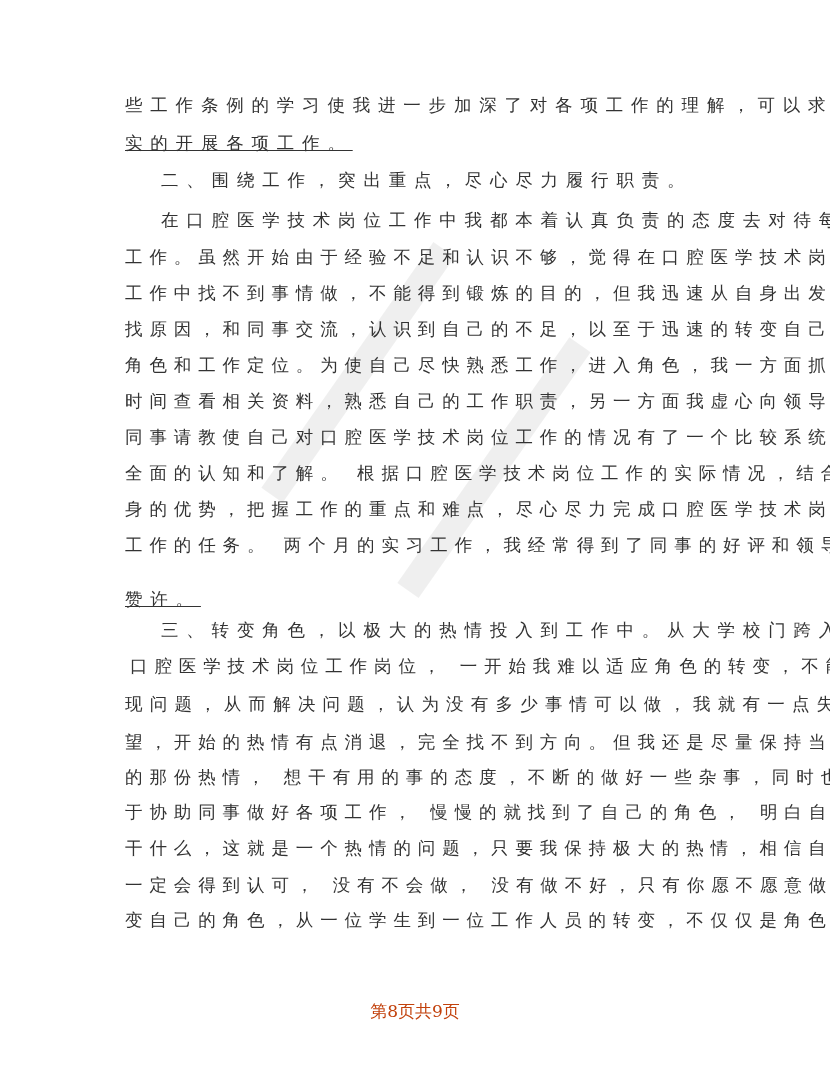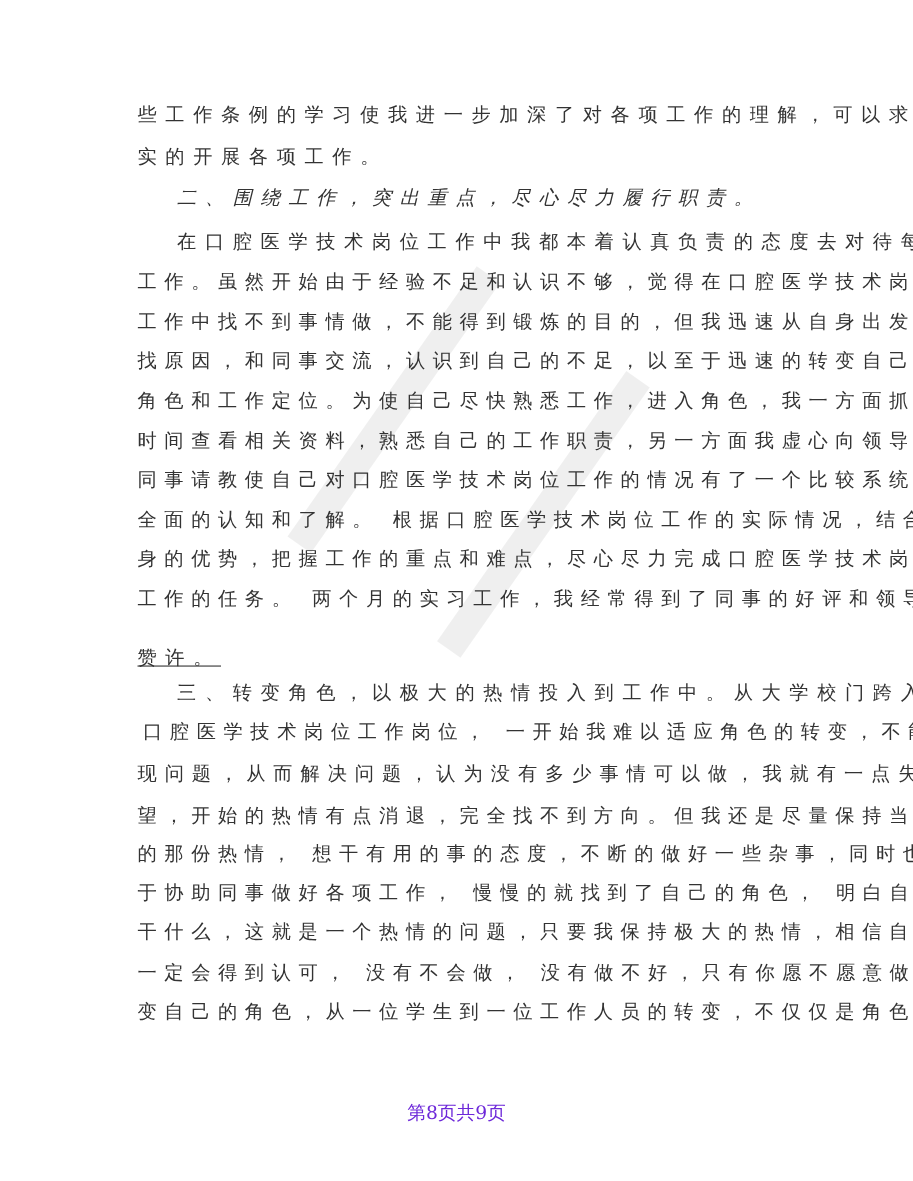--- a/index.html
+++ b/index.html
@@ -12,38 +12,38 @@
       position: absolute; left: 125px; width: 568px;
       font-family: "DejaVu Sans", sans-serif;
       font-size: 17.5px; line-height: 24px; height: 24px;
       color: #333333; white-space: nowrap; overflow: visible;
       letter-spacing: 7.8px;
     }
     .line.loose { letter-spacing: 7.2px; text-align: right; }
     .line.tight { letter-spacing: 6.9px; }
     .footer {
       position: absolute; left: 0; width: 830px; top: 1000px; text-align: center;
-      font-family: "DejaVu Serif", serif; font-size: 17px; color: #6d28d9;
+      font-family: "DejaVu Serif", serif; font-size: 17px; color: #c2410c;
     }
     .watermark {
       position: absolute; left: 330px; top: 270px; width: 140px; height: 300px;
       transform: rotate(35deg); opacity: 0.06;
       border-left: 26px solid #000; border-right: 26px solid #000;
       pointer-events: none;
     }
   </style>
 </head>
 <body>
 
 <div class="page">
   <div class="watermark"></div>
 
   <div class="line" style="top:93px;">些工作条例的学习使我进一步加深了对各项工作的理解，可以求真务</div>
-  <div class="line" style="top:131px;">实的开展各项工作。</div>
-  <div class="line" style="top:168px; left:161px;font-style:italic;">二、围绕工作，突出重点，尽心尽力履行职责。</div>
+  <div class="line" style="top:131px;text-decoration:underline;">实的开展各项工作。</div>
+  <div class="line" style="top:168px; left:161px;">二、围绕工作，突出重点，尽心尽力履行职责。</div>
   <div class="line" style="top:208px; left:161px;">在口腔医学技术岗位工作中我都本着认真负责的态度去对待每项</div>
   <div class="line tight" style="top:245px;">工作。虽然开始由于经验不足和认识不够，觉得在口腔医学技术岗位</div>
   <div class="line tight" style="top:281px;">工作中找不到事情做，不能得到锻炼的目的，但我迅速从自身出发寻</div>
   <div class="line tight" style="top:317px;">找原因，和同事交流，认识到自己的不足，以至于迅速的转变自己的</div>
   <div class="line tight" style="top:353px;">角色和工作定位。为使自己尽快熟悉工作，进入角色，我一方面抓紧</div>
   <div class="line tight" style="top:389px;">时间查看相关资料，熟悉自己的工作职责，另一方面我虚心向领导、</div>
   <div class="line tight" style="top:425px;">同事请教使自己对口腔医学技术岗位工作的情况有了一个比较系统、</div>
   <div class="line tight" style="top:461px;">全面的认知和了解。 根据口腔医学技术岗位工作的实际情况，结合自</div>
   <div class="line tight" style="top:497px;">身的优势，把握工作的重点和难点，尽心尽力完成口腔医学技术岗位</div>
   <div class="line tight" style="top:533px;">工作的任务。 两个月的实习工作，我经常得到了同事的好评和领导的</div>

